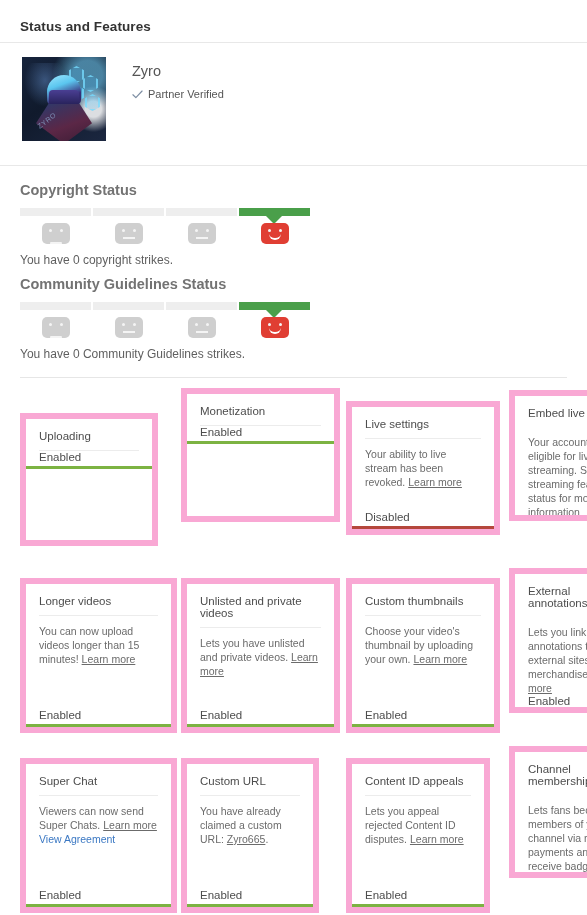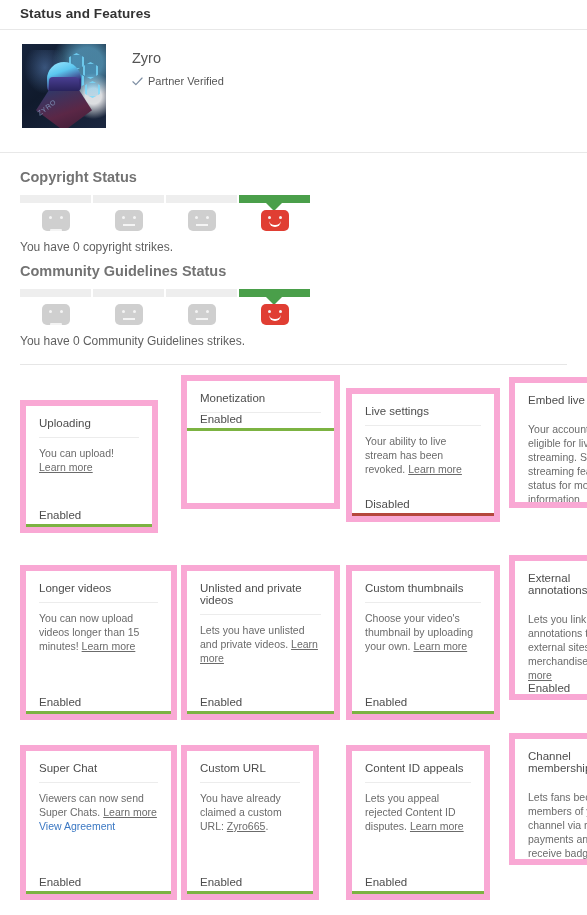--- a/index.html
+++ b/index.html
@@ -14,20 +14,21 @@
     position: relative;
   }
 
   
   .page-title {
     font-size: 13.5px;
     font-weight: bold;
     color: #333333;
     padding: 6px 1px 0 20px;
     letter-spacing: 0.1px;
+    margin-top: 13px;
   }
 
   .hr-line {
     height: 1px;
     background: #e8e8e8;
     margin: 8px 0 0 0;
   }
 
   
   .channel-block {
@@ -370,21 +371,20 @@
 
   <div class="strike-note">You have 0 Community Guidelines strikes.</div>
 </div>
 
 <div class="divider-full"></div>
 
 <div class="cards-area" id="cards-area">
     <div class="card" style="left: 20px; top: 35px; width: 138px; height: 133px;">
       <div class="card-title">Uploading</div>
       <div class="card-title-rule"></div>
-      <div class="card-desc">You can upload! <span class="lnk">Learn more</span></div>
       <div class="card-status">Enabled</div>
       <div class="card-bar enabled"></div>
     </div>
     <div class="card" style="left: 181px; top: 10px; width: 159px; height: 134px;">
       <div class="card-title">Monetization</div>
       <div class="card-title-rule"></div>
       <div class="card-status">Enabled</div>
       <div class="card-bar enabled"></div>
     </div>
     <div class="card" style="left: 346px; top: 23px; width: 154px; height: 134px;">

